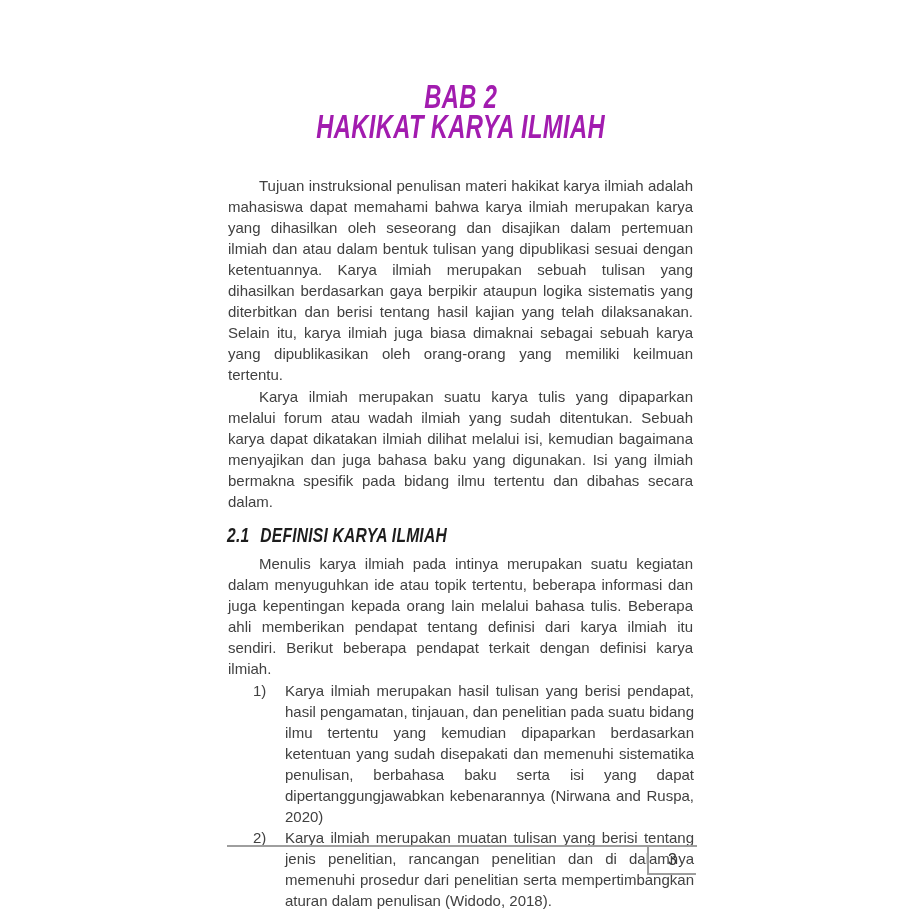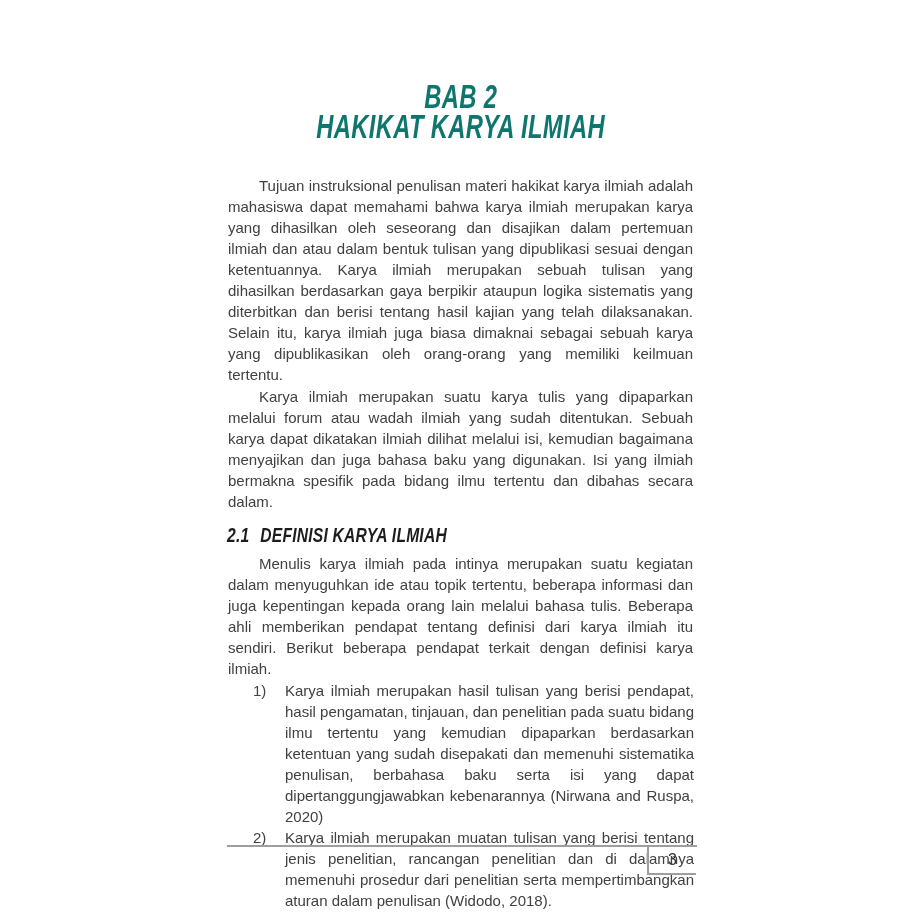--- a/index.html
+++ b/index.html
@@ -16,21 +16,21 @@
     overflow: hidden;
   }
   .content {
     position: absolute;
     left: 227px;
     top: 82px;
     width: 467px;
   }
   .chapter-header {
     text-align: center;
-    color: #0f766e;
+    color: #a21caf;
     margin-bottom: 33px;
   }
   .chapter-line {
     line-height: 30px;
     height: 30px;
   }
   .condensed {
     display: inline-block;
     transform: scaleX(0.72);
     transform-origin: center;

